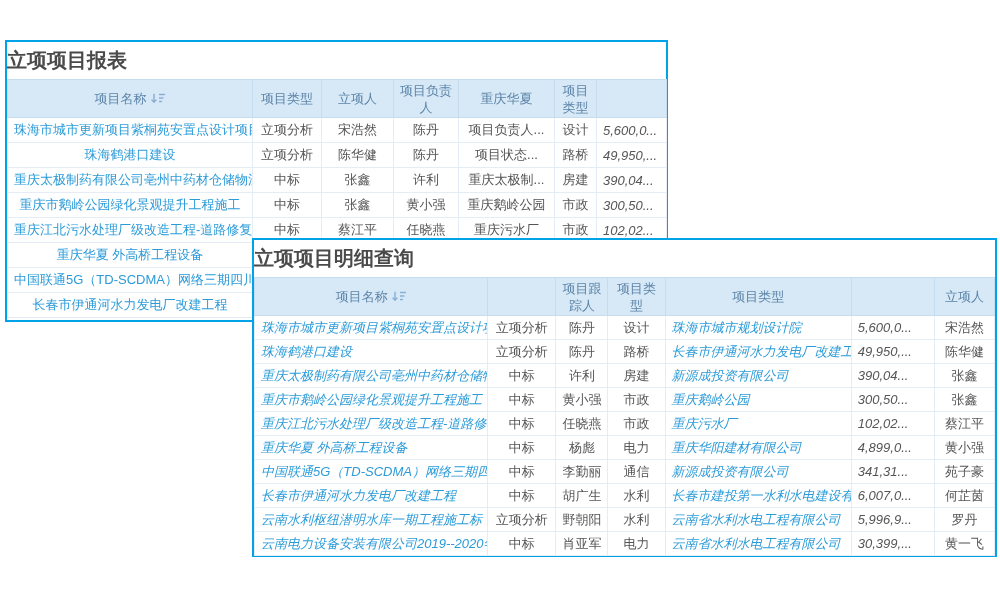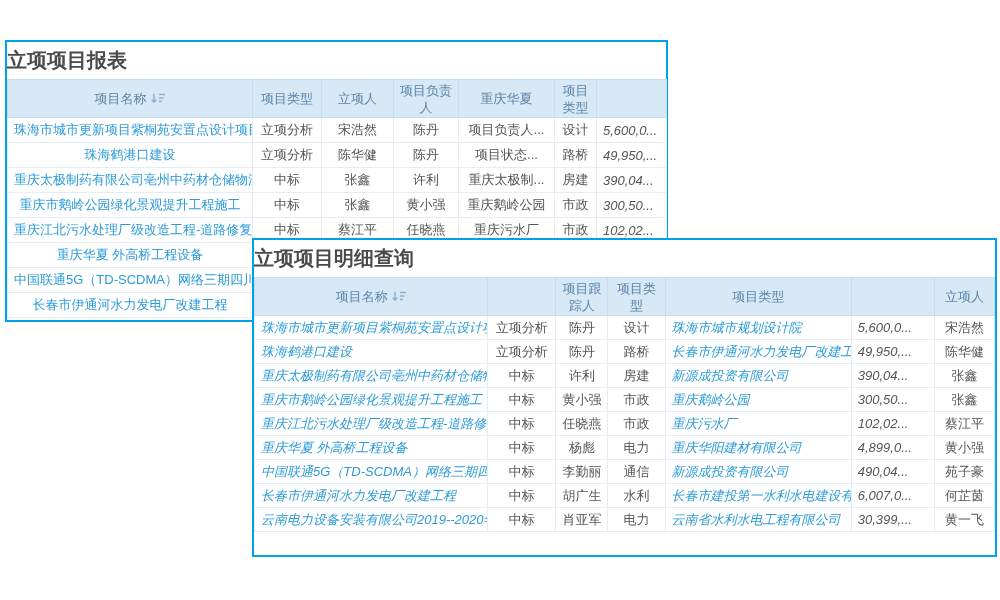--- a/index.html
+++ b/index.html
@@ -244,33 +244,42 @@
           <td class="align-left"><a class="cell-link">重庆华阳建材有限公司</a></td>
           <td class="align-left">4,899,0...</td>
           <td class="align-center">黄小强</td>
         </tr>
         <tr>
           <td class="align-left"><a class="cell-link">中国联通5G（TD-SCDMA）网络三期四川工程</a></td>
           <td class="align-center">中标</td>
           <td class="align-center">李勤丽</td>
           <td class="align-center">通信</td>
           <td class="align-left"><a class="cell-link">新源成投资有限公司</a></td>
-          <td class="align-left">490,04...</td>
+          <td class="align-left">341,31...</td>
           <td class="align-center">苑子豪</td>
         </tr>
         <tr>
           <td class="align-left"><a class="cell-link">长春市伊通河水力发电厂改建工程</a></td>
           <td class="align-center">中标</td>
           <td class="align-center">胡广生</td>
           <td class="align-center">水利</td>
           <td class="align-left"><a class="cell-link">长春市建投第一水利水电建设有限公司</a></td>
           <td class="align-left">6,007,0...</td>
           <td class="align-center">何芷茵</td>
         </tr>
         <tr>
+          <td class="align-left"><a class="cell-link">云南水利枢纽潜明水库一期工程施工标</a></td>
+          <td class="align-center">立项分析</td>
+          <td class="align-center">野朝阳</td>
+          <td class="align-center">水利</td>
+          <td class="align-left"><a class="cell-link">云南省水利水电工程有限公司</a></td>
+          <td class="align-left">5,996,9...</td>
+          <td class="align-center">罗丹</td>
+        </tr>
+        <tr>
           <td class="align-left"><a class="cell-link">云南电力设备安装有限公司2019--2020年度劳务</a></td>
           <td class="align-center">中标</td>
           <td class="align-center">肖亚军</td>
           <td class="align-center">电力</td>
           <td class="align-left"><a class="cell-link">云南省水利水电工程有限公司</a></td>
           <td class="align-left">30,399,...</td>
           <td class="align-center">黄一飞</td>
         </tr>
       </tbody>
     </table>

